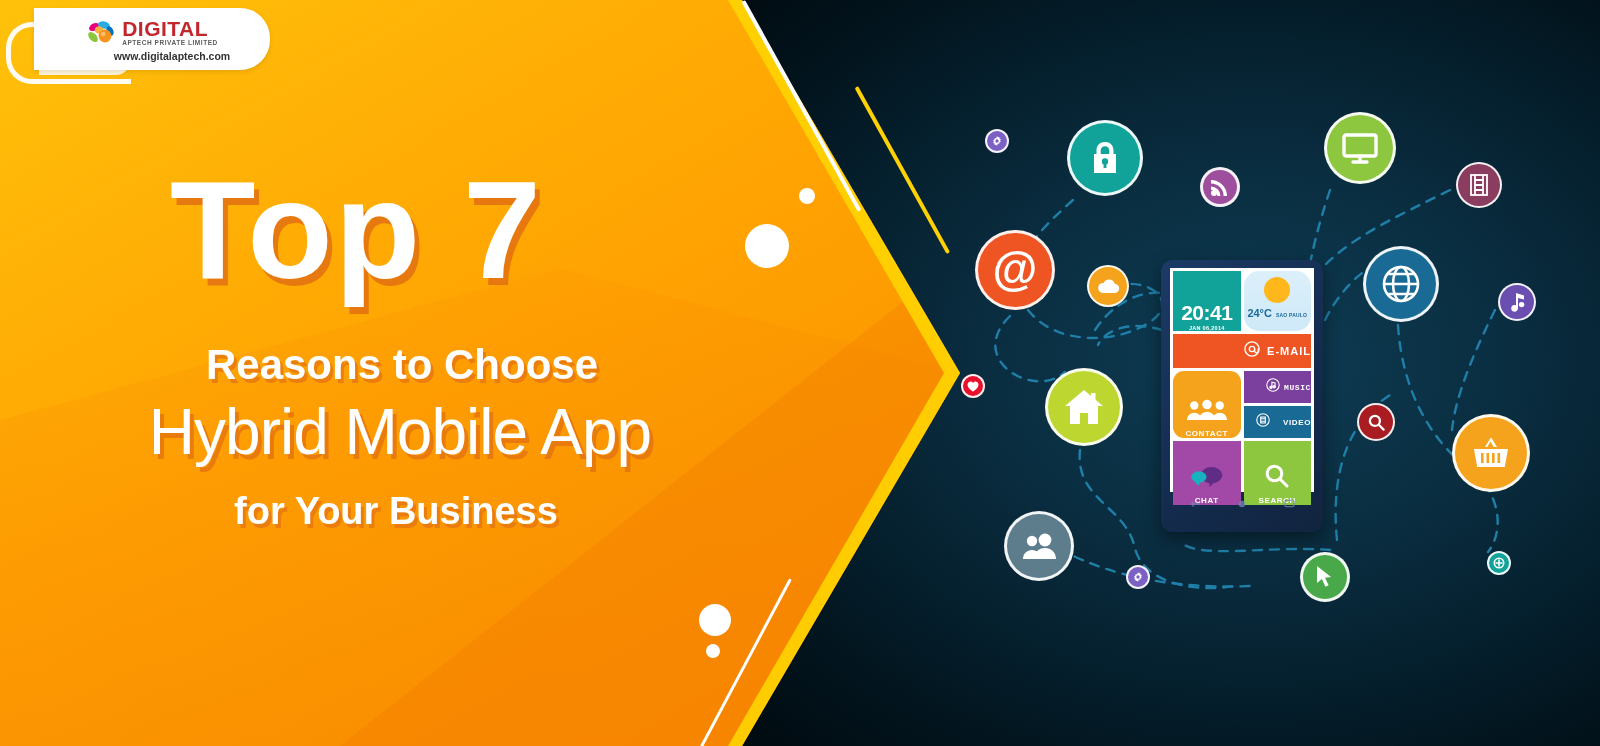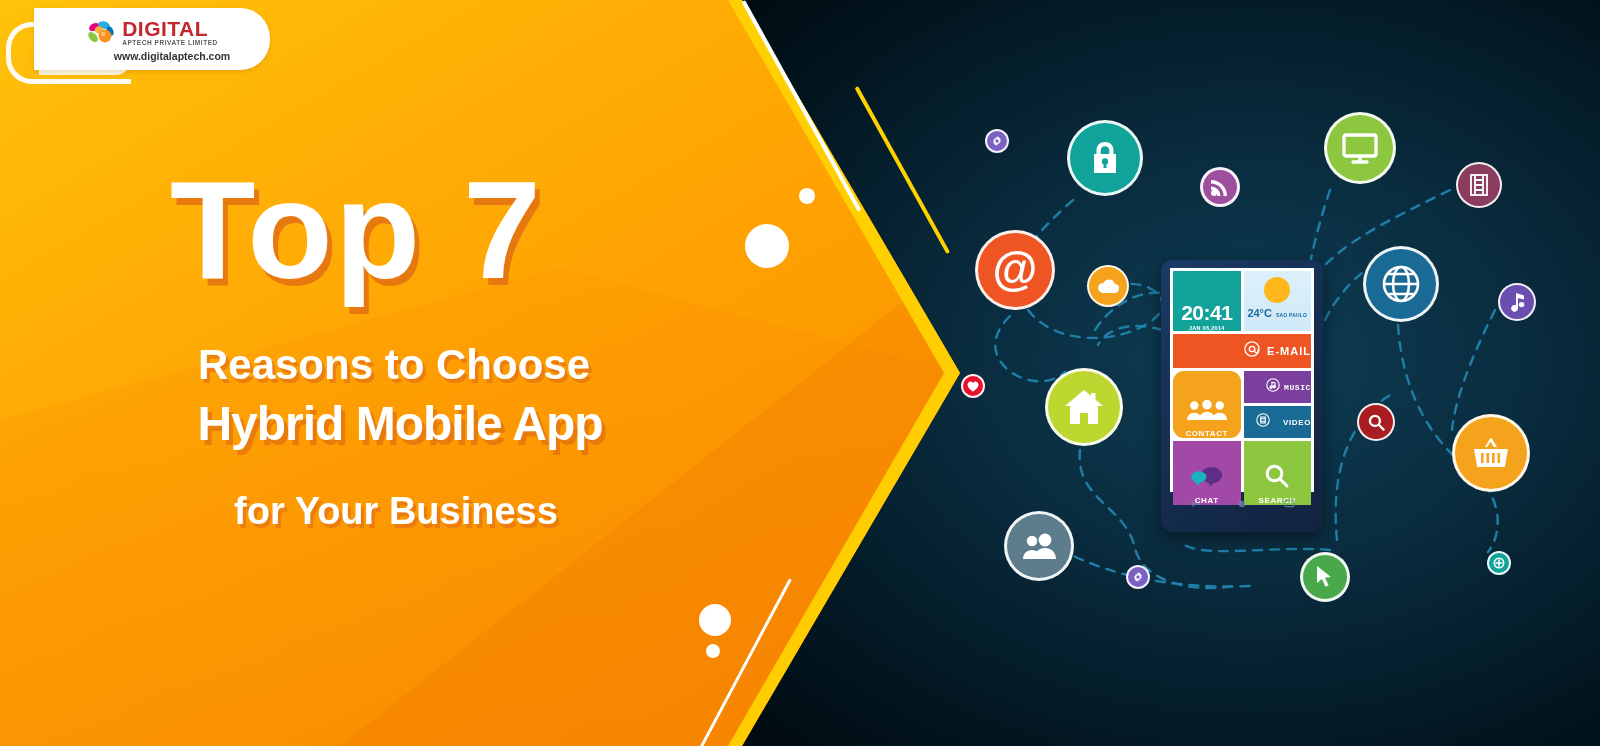--- a/index.html
+++ b/index.html
@@ -75,27 +75,27 @@
 
   
   .headline{position:absolute;left:0;top:0;width:800px;}
   .h-top7{
     position:absolute;left:170px;top:160px;
     font-size:140px;font-weight:bold;color:#fff;line-height:1;letter-spacing:2px;
     text-shadow:5px 7px 0 rgba(226,112,18,.85);
     font-family:"Liberation Sans",sans-serif;
   }
   .h-sub1{
-    position:absolute;left:184px;top:344px;width:420px;text-align:center;
+    position:absolute;left:192px;top:344px;width:420px;text-align:center;
     font-size:42px;font-weight:bold;color:#fff;line-height:1;
     text-shadow:3px 4px 0 rgba(226,112,18,.7);
   }
   .h-main{
     position:absolute;left:20px;top:400px;width:760px;text-align:center;
-    font-size:48px;font-weight:bold;color:#fff;line-height:1;letter-spacing:-1px;
+    font-size:64px;font-weight:normal;color:#fff;line-height:1;letter-spacing:-1px;
     text-shadow:4px 5px 0 rgba(226,112,18,.75);
   }
   .h-sub2{
     position:absolute;left:196px;top:492px;width:400px;text-align:center;
     font-size:38px;font-weight:bold;color:#fff;line-height:1;
     text-shadow:3px 4px 0 rgba(226,112,18,.7);
   }
 
   
   .paths{position:absolute;left:0;top:0;width:1600px;height:746px;pointer-events:none;}
@@ -118,21 +118,21 @@
   }
   .screen{
     width:100%;height:224px;background:#fff;
     display:grid;grid-template-columns:1fr 1fr;grid-template-rows:60px 34px 32px 32px 64px;
     gap:3px;padding:3px;box-sizing:border-box;
   }
   .tile{display:flex;align-items:center;justify-content:flex-end;flex-direction:column;color:#fff;overflow:hidden;}
   .t-time{background:#11a39a;grid-column:1;grid-row:1;}
   .t-time .tm{font-size:21px;font-weight:bold;letter-spacing:-.5px;line-height:1;}
   .t-time .dt{font-size:5.5px;font-weight:bold;letter-spacing:.3px;margin-top:2px;}
-  .t-weather{background:linear-gradient(180deg,#dcf0fb 0%,#cfe9f8 100%);grid-column:2;grid-row:1;color:#1b6a9c;justify-content:flex-start;padding-top:6px;}
+  .t-weather{background:linear-gradient(180deg,#dcf0fb 0%,#cfe9f8 100%);grid-column:2;grid-row:1;color:#1b6a9c;justify-content:flex-start;padding-top:6px;border-radius:15px;}
   .t-weather .sun{width:26px;height:26px;border-radius:50%;background:#ffb71b;margin-bottom:4px;}
   .t-weather .wrow{display:flex;align-items:baseline;gap:4px;}
   .t-weather .deg{font-size:11px;font-weight:bold;color:#1b6a9c;}
   .t-weather .city{font-size:5px;font-weight:bold;color:#1b6a9c;letter-spacing:.2px;}
   .t-email{background:#ef5423;grid-column:1 / span 2;grid-row:2;flex-direction:row;gap:7px;}
   .t-email .lbl{font-size:11px;font-weight:bold;letter-spacing:1px;}
   .t-contact{background:#f5a21c;grid-column:1;grid-row:3 / span 2;border-radius:11px;}
   .t-contact .lbl{font-size:8px;font-weight:bold;letter-spacing:.6px;margin-top:4px;}
   .t-music{background:#7b3f9d;grid-column:2;grid-row:3;flex-direction:row;gap:4px;font-family:Liberation Mono, monospace;}
   .t-video{background:#1a6a96;grid-column:2;grid-row:4;flex-direction:row;gap:13px;}

